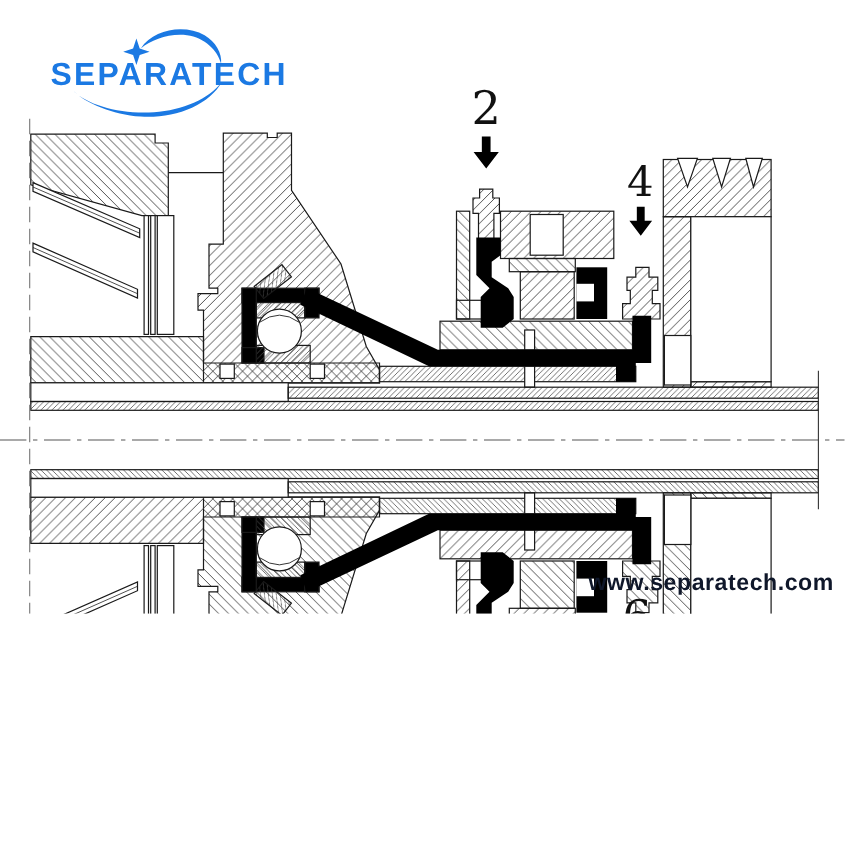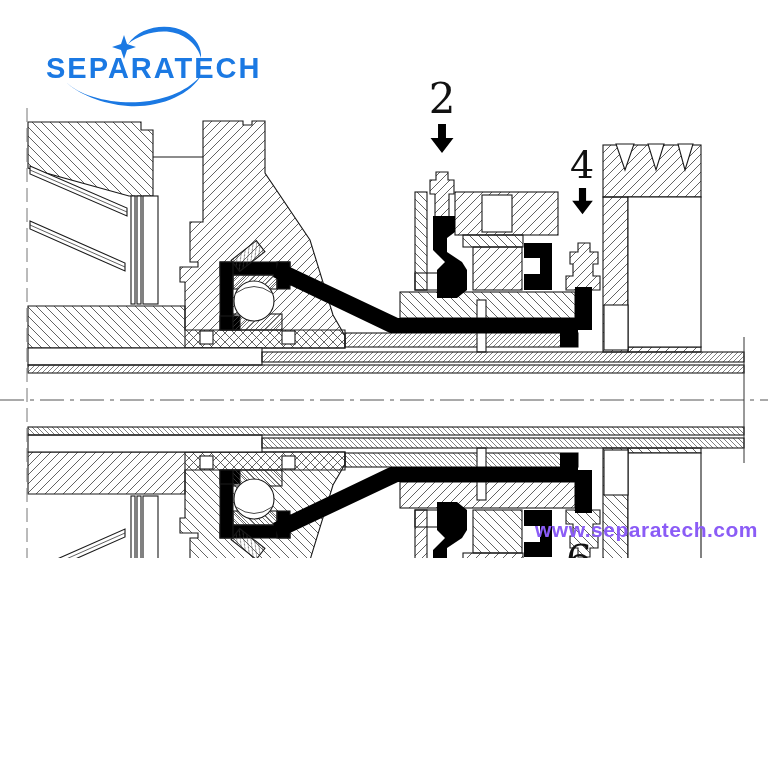--- a/index.html
+++ b/index.html
@@ -151,14 +151,14 @@
     <div class="num">4</div>
     <svg class="arrow-down" width="27" height="29" viewBox="0 0 34 34">
       <path d="M12.5,0 H21.5 V16 H30 L17,33 L4,16 H12.5 Z" fill="#000"></path>
     </svg>
   </div>
 
   <div class="callout" id="callout-6">
     <div class="num">6</div>
   </div>
 
-  <div id="site-url" style="color: #8b5cf6;">www.separatech.com</div>
+  <div id="site-url" style="color: #0f172a;">www.separatech.com</div>
 </div>
 
 </body></html>

